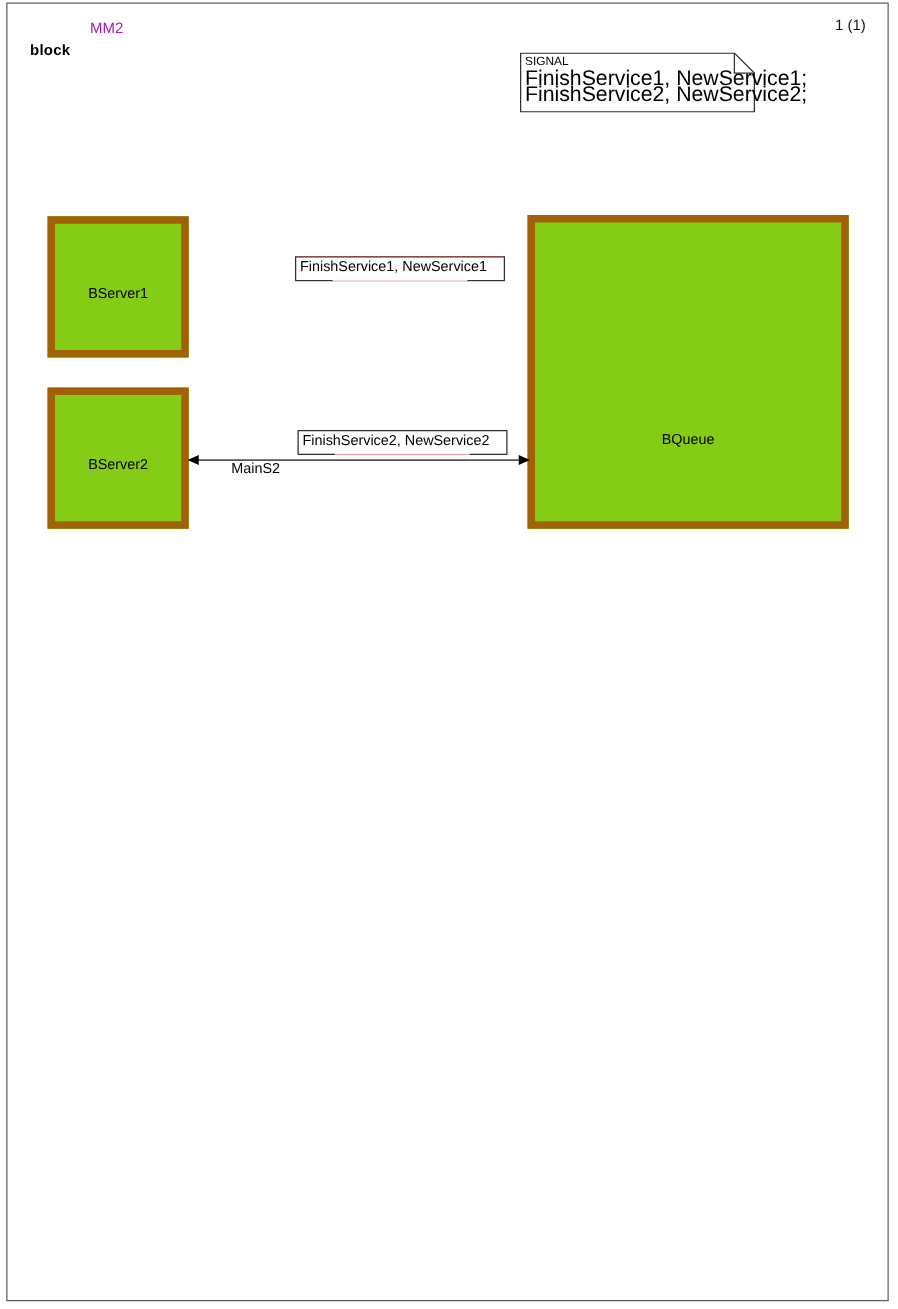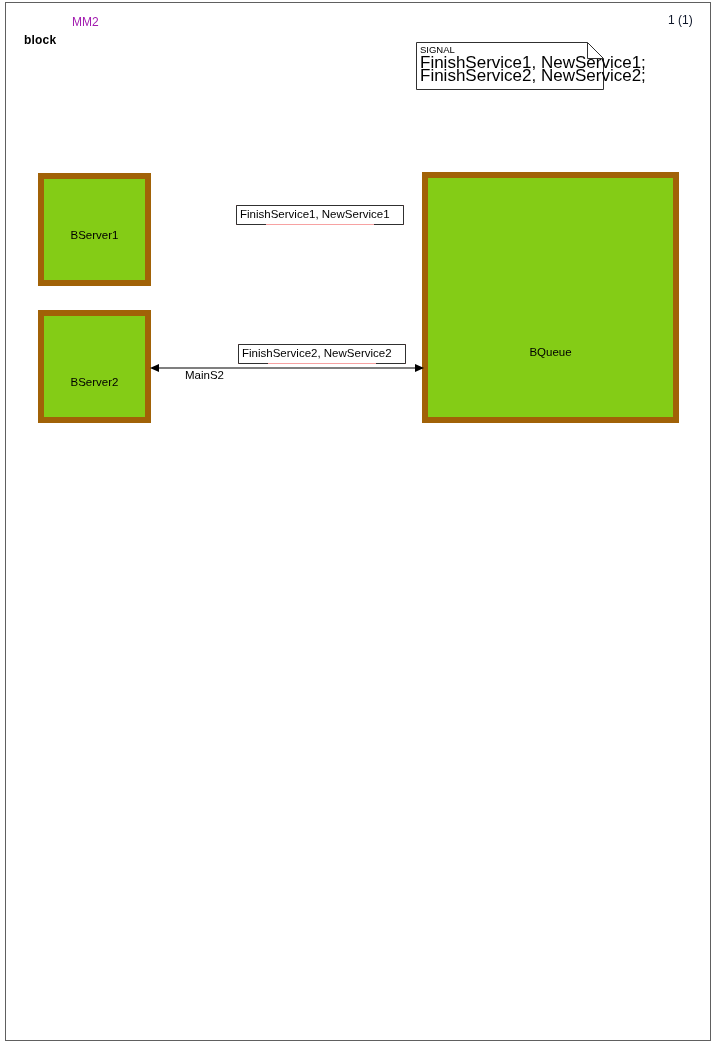--- a/index.html
+++ b/index.html
@@ -112,21 +112,21 @@
     text-align: center;
     font-size: 11.5px;
     color: #000000;
     white-space: nowrap;
   }
 
   #block-bserver1 { left: 38px; top: 173px; width: 113px; height: 113px; }
   #block-bserver1 .block-label { top: 50px; }
 
   #block-bserver2 { left: 38px; top: 310px; width: 113px; height: 113px; }
-  #block-bserver2 .block-label { top: 60px; }
+  #block-bserver2 .block-label { top: 50px; }
 
   #block-bqueue  { left: 422px; top: 172px; width: 257px; height: 251px; }
   #block-bqueue .block-label { top: 120px; margin-top: 48px; }
 
   
   .channel {
     position: absolute;
     height: 14px;
   }
   .channel-svg {

